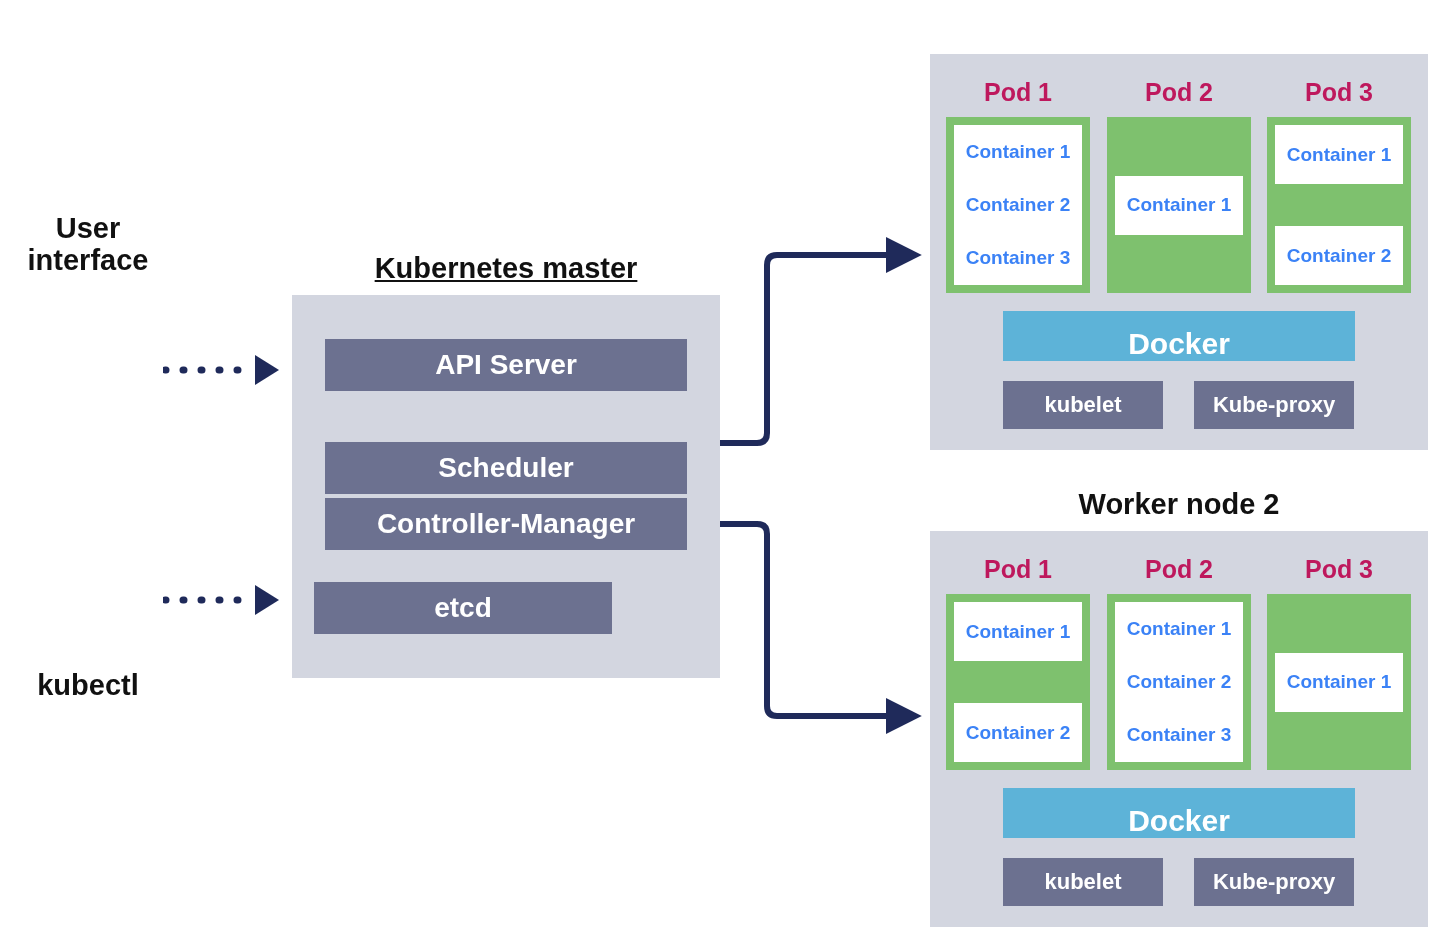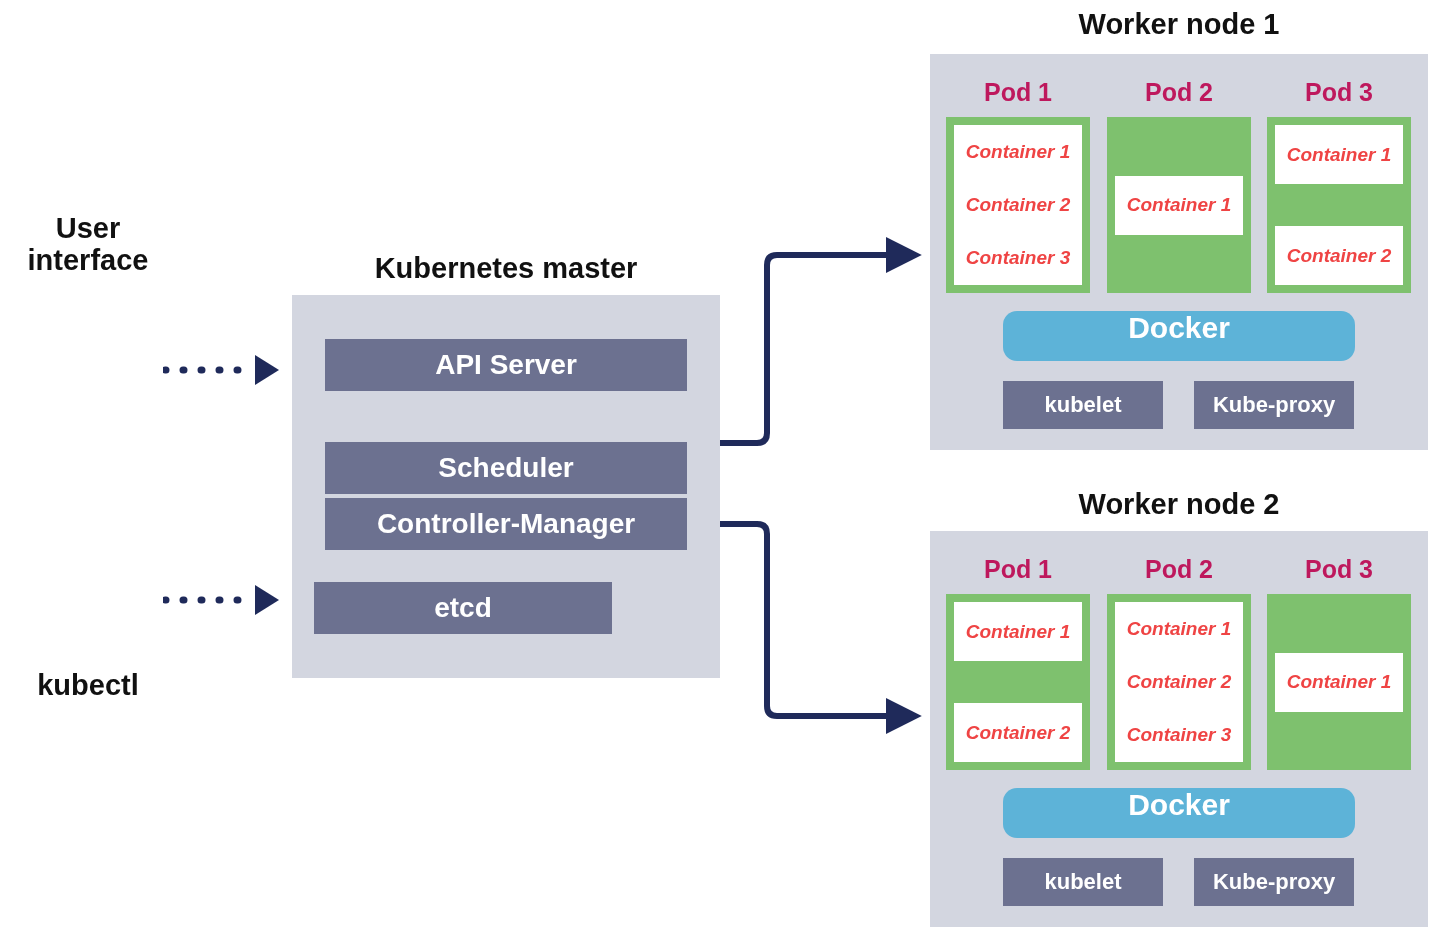--- a/index.html
+++ b/index.html
@@ -66,35 +66,34 @@
     display: flex;
     flex-direction: column;
     align-items: center;
     padding: 8px 0;
   }
   .pod-box.stack-even { justify-content: space-between; }
   .pod-box.stack-center { justify-content: center; }
   .container-box {
     width: calc(100% - 16px);
     background: #ffffff;
-    color: #ef4444;
+    color: #3b82f6;
     font-weight: bold;
     font-size: 19px;
     height: 59px;
     display: flex; align-items: center; justify-content: center;
     white-space: nowrap;
-    font-style: italic;
   }
   .docker-box {
     position: absolute;
     background: #5db3d8;
     color: #ffffff;
     font-weight: bold;
     font-size: 30px;
-    display: flex; align-items: flex-start; justify-content: center; border-radius: 14px;
+    display: flex; align-items: flex-end; justify-content: center;
   }
   .node-svc {
     font-size: 22px;
   }
 
   
   #connectors {
     position: absolute; left: 0; top: 0;
     width: 1440px; height: 940px;
     pointer-events: none;
@@ -127,39 +126,38 @@
   </svg>
 
 
   <div class="title-black" style="left:8px; top:669px; width:160px; font-size:29px;">kubectl</div>
 
   <svg class="dotted-arrow" style="left:163px; top:580px;" width="125" height="40" viewBox="0 0 125 40" xmlns="http://www.w3.org/2000/svg">
     <line x1="2" y1="20" x2="82" y2="20" stroke="#1f2a5a" stroke-width="7" stroke-linecap="round" stroke-dasharray="1 17"></line>
     <path d="M92,5 L92,35 L116,20 z" fill="#1f2a5a"></path>
   </svg>
 
-  <div class="title-black" style="left:292px; top:252px; width:428px; font-size:29px;">Kubernetes master</div>
+  <div class="title-black" style="left:292px; top:252px; width:428px; font-size:29px;text-decoration:underline;">Kubernetes master</div>
 
   <div class="panel-gray" style="left:292px; top:295px; width:428px; height:383px;">
   </div>
 
   <div class="slate-box master-item" style="left:325px; top:339px; width:362px; height:52px;">
     <span>API Server</span>
   </div>
   <div class="slate-box master-item" style="left:325px; top:442px; width:362px; height:52px;">
     <span>Scheduler</span>
   </div>
   <div class="slate-box master-item" style="left:325px; top:498px; width:362px; height:52px;">
     <span>Controller-Manager</span>
   </div>
   <div class="slate-box master-item" style="left:314px; top:582px; width:298px; height:52px;">
     <span>etcd</span>
   </div>
 
-  <div class="title-black" style="left:930px; top:8px; width:498px; font-size:29px;">Worker node 1</div>
 
   <div class="panel-gray" style="left:930px; top:54px; width:498px; height:396px;">
   </div>
 
   <div class="pod-label" style="left:946px; top:78px; width:144px;">Pod 1</div>
   <div class="pod-label" style="left:1107px; top:78px; width:144px;">Pod 2</div>
   <div class="pod-label" style="left:1267px; top:78px; width:144px;">Pod 3</div>
 
   <div class="pod-box stack-even" style="left:946px; top:117px; width:144px; height:176px;">
     <div class="container-box">Container 1</div>

